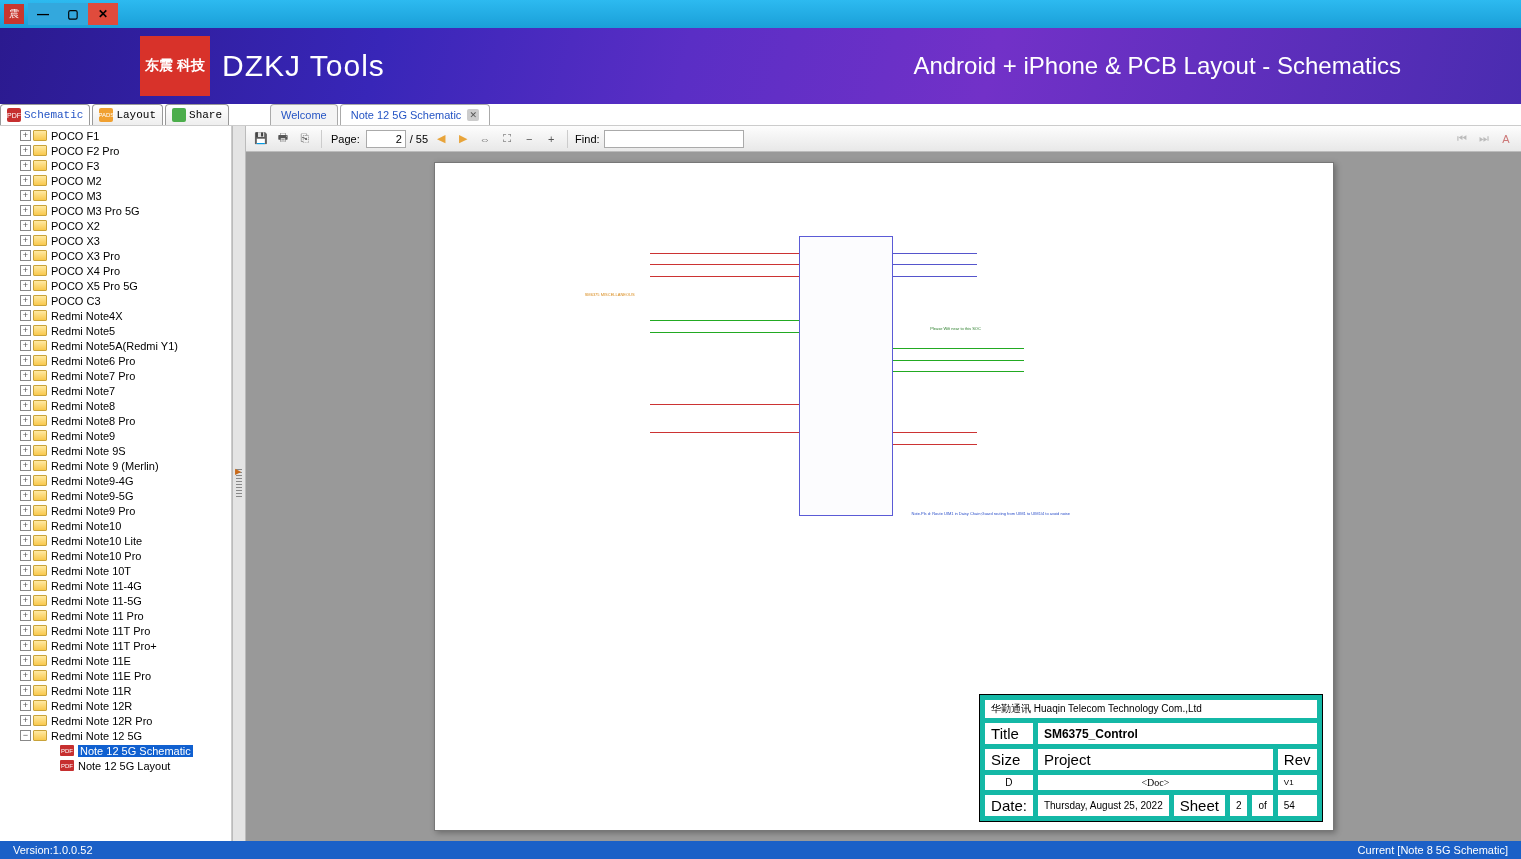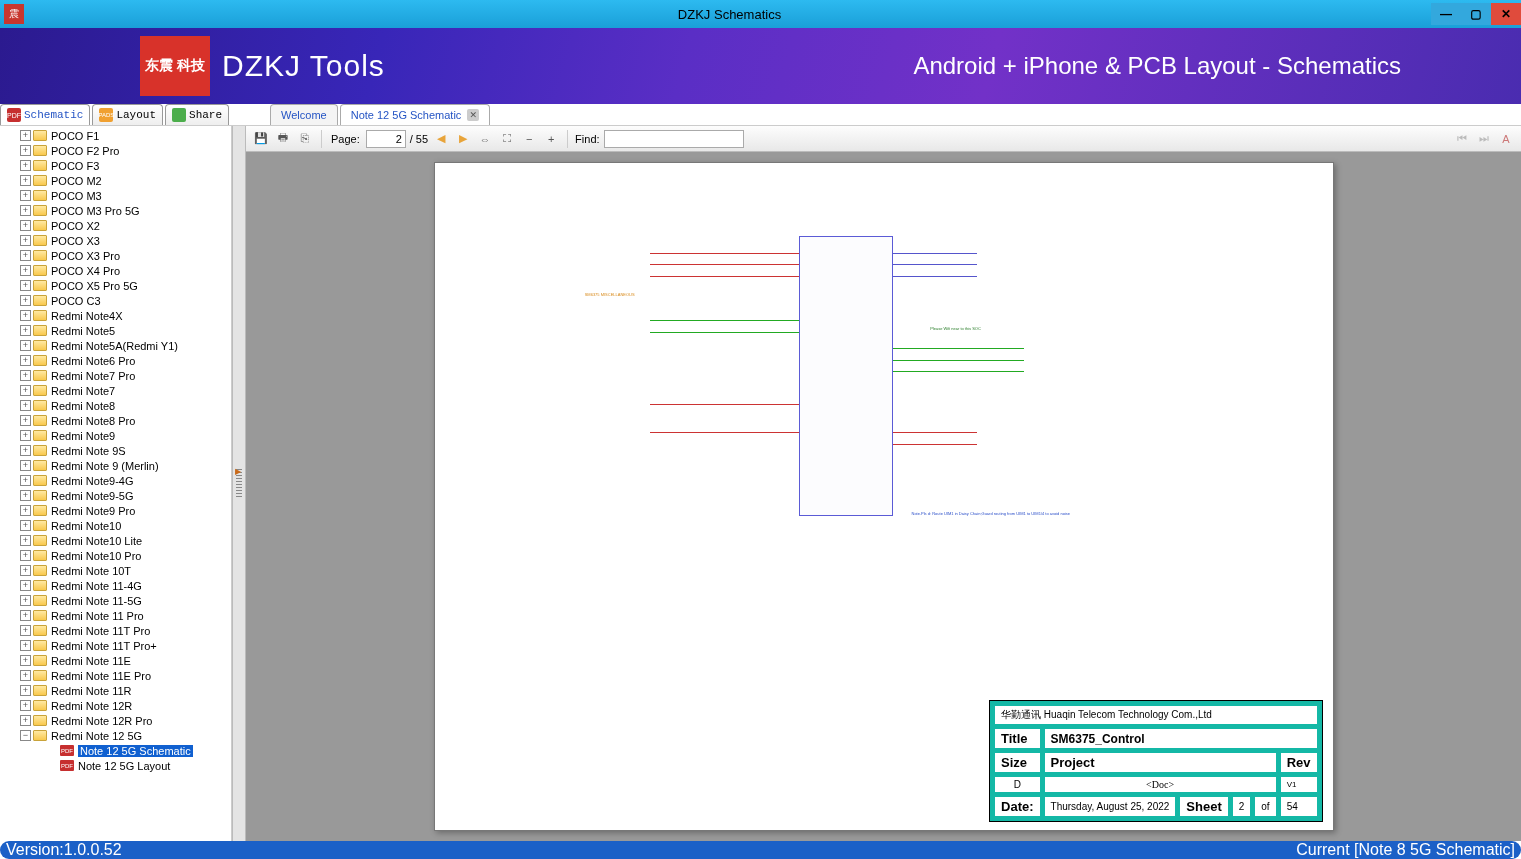--- a/index.html
+++ b/index.html
@@ -62,33 +62,32 @@
 .page { width: 900px; background: #fff; border: 1px solid #777; box-shadow: 2px 2px 6px rgba(0,0,0,.3); position: relative; }
 .schematic-stub { position: absolute; left: 24%; top: 11%; width: 52%; height: 42%; }
 .schematic-stub .block { position: absolute; border: 1px solid #5b5bd6; }
 .schematic-stub .bl1 { left: 32%; top: 0; width: 20%; height: 100%; background: rgba(90,90,214,.02); }
 .schematic-stub .line { position: absolute; height: 1px; }
 .schematic-stub .txt { position: absolute; font-size: 4px; white-space: nowrap; }
 
 .info-box { position: absolute; right: 10px; bottom: 8px; border: 1px solid #000; font-size: 10px; background: #fff; }
 .info-box table { border-collapse: collapse; }
 .info-box td { border: 5px solid #14b8a6; padding: 2px 6px; font-family: Arial, sans-serif; }
-.info-box .hdr { font-weight: bold; font-size: 13px; }
+.info-box .hdr { font-weight: normal; font-size: 15px; }
 .info-box .title-val { font-weight: bold; font-size: 12px; }
 
 
-.statusbar { height: 18px; background: #1b60c7; color: #fff; display: flex; align-items: center; font-size: 16px; padding: 0 6px; font-family: "Courier New", monospace; border-radius: 9px; }
+.statusbar { height: 18px; background: #1b60c7; color: #fff; display: flex; align-items: center; font-size: 11px; padding: 0 13px; font-family: "Courier New", monospace; }
 .statusbar .right { margin-left: auto; }
 </style>
 </head>
 <body>
 
 <div class="titlebar">
   <div class="app-icon">震</div>
-  <div class="title-text">DZKJ Schematics</div>
   <div class="win-controls">
     <div class="win-btn win-min">—</div>
     <div class="win-btn win-max">▢</div>
     <div class="win-btn win-close">✕</div>
   </div>
 </div>
 
 <div class="banner">
   <div class="logo">东震
 科技</div>

